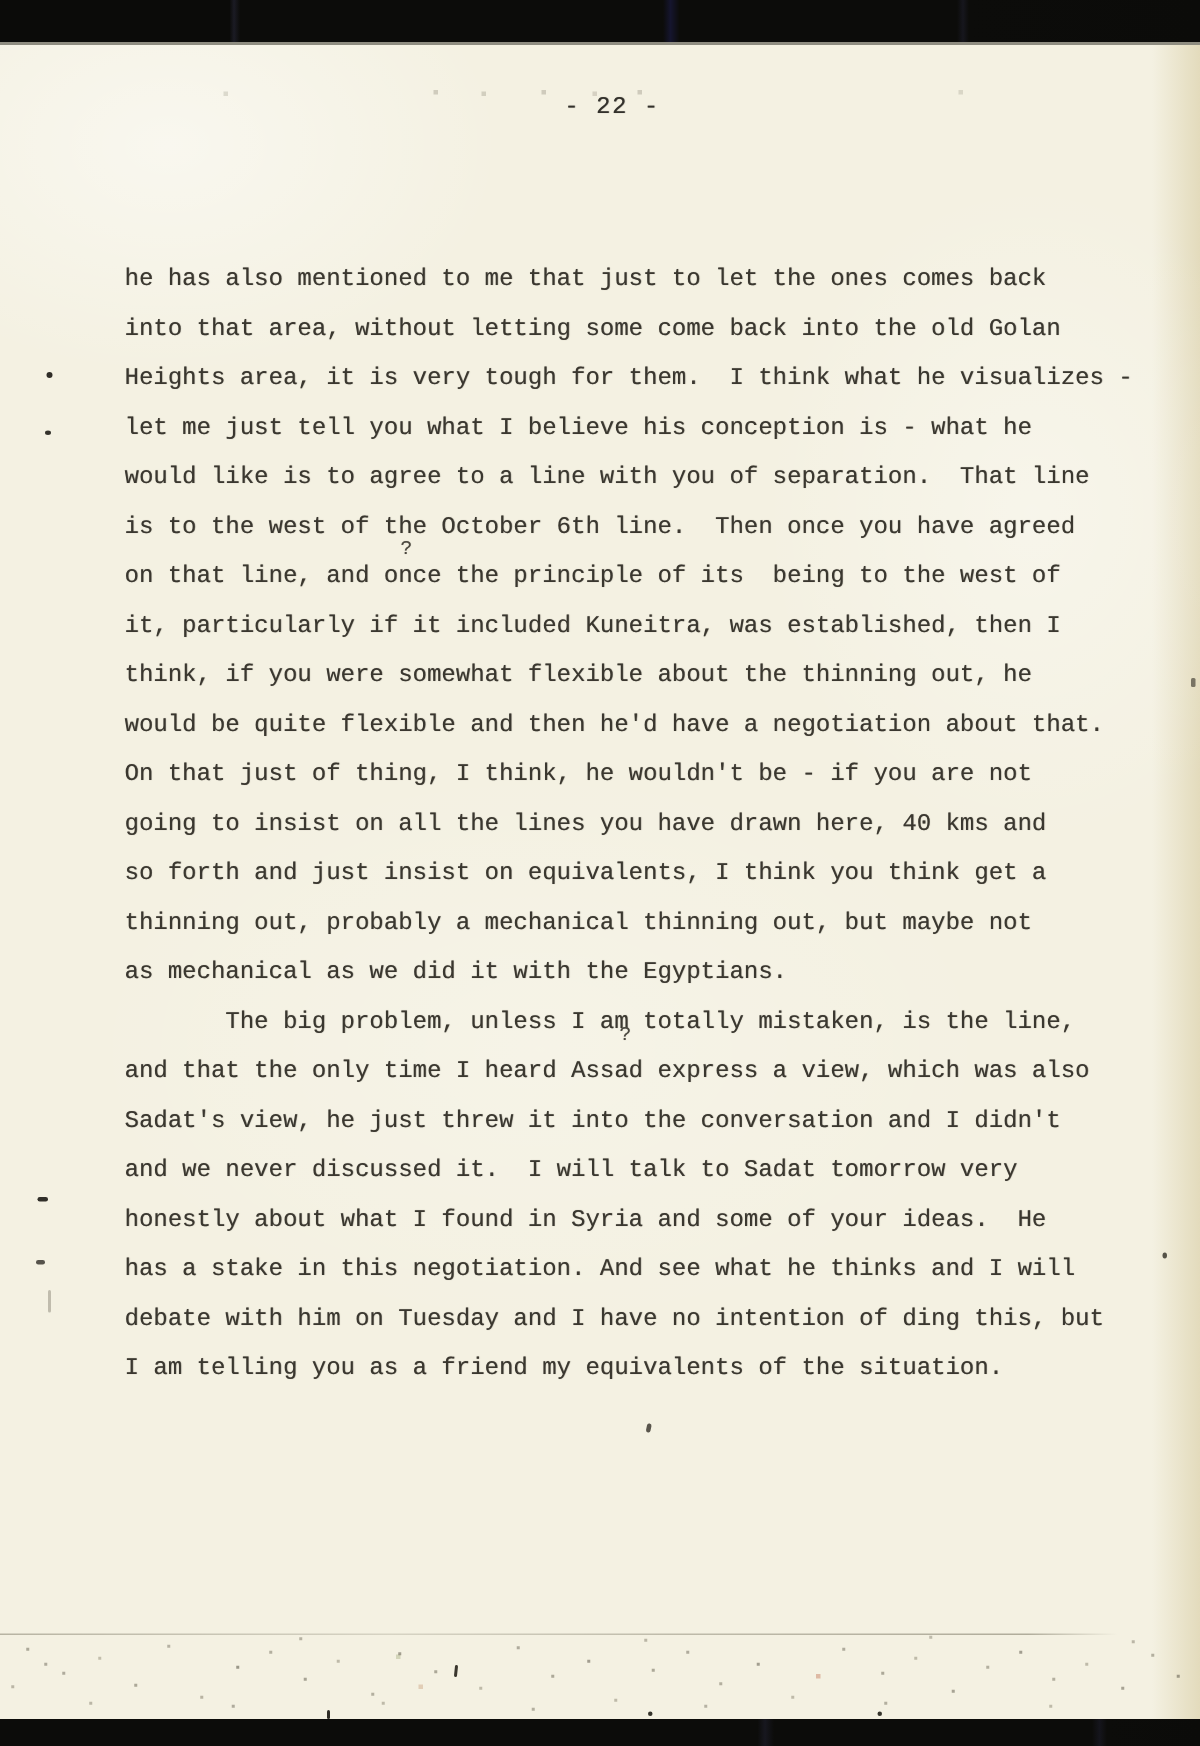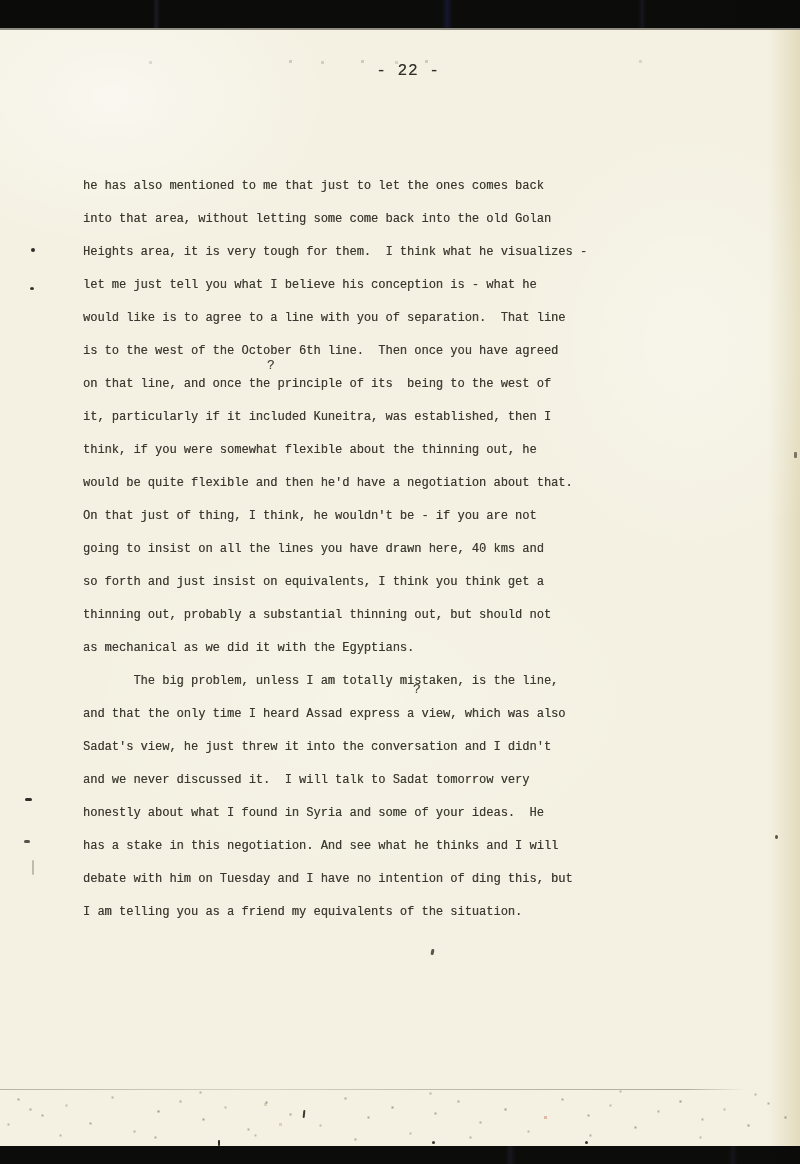--- a/index.html
+++ b/index.html
@@ -44,21 +44,21 @@
     font-size: 16px; letter-spacing: 1px;
     color: #33312b;
     text-shadow: 0.3px 0.3px 0.5px rgba(51,49,43,0.55);
   }
 
   .text-block {
     position: absolute; left: 83px; top: 170px; width: 710px;
   }
   .line {
     white-space: pre;
-    font-size: 12px;
+    font-size: 16px;
     line-height: 33px;
     color: #3a372f;
     text-shadow: 0.3px 0.3px 0.5px rgba(58,55,47,0.55);
   }
 
   .hand-q {
     position: absolute;
     font-size: 13px; line-height: 13px;
     color: #4c4940;
     text-shadow: 0 0 0.5px rgba(76,73,64,0.6);
@@ -155,21 +155,21 @@
     <div class="line">let me just tell you what I believe his conception is - what he</div>
     <div class="line">would like is to agree to a line with you of separation.  That line</div>
     <div class="line">is to the west of the October 6th line.  Then once you have agreed</div>
     <div class="line">on that line, and once the principle of its  being to the west of</div>
     <div class="line">it, particularly if it included Kuneitra, was established, then I</div>
     <div class="line">think, if you were somewhat flexible about the thinning out, he</div>
     <div class="line">would be quite flexible and then he'd have a negotiation about that.</div>
     <div class="line">On that just of thing, I think, he wouldn't be - if you are not</div>
     <div class="line">going to insist on all the lines you have drawn here, 40 kms and</div>
     <div class="line">so forth and just insist on equivalents, I think you think get a</div>
-    <div class="line">thinning out, probably a substantial thinning out, but should not</div>
+    <div class="line">thinning out, probably a mechanical thinning out, but maybe not</div>
     <div class="line">as mechanical as we did it with the Egyptians.</div>
     <div class="line">       The big problem, unless I am totally mistaken, is the line,</div>
     <div class="line">and that the only time I heard Assad express a view, which was also</div>
     <div class="line">Sadat's view, he just threw it into the conversation and I didn't</div>
     <div class="line">and we never discussed it.  I will talk to Sadat tomorrow very</div>
     <div class="line">honestly about what I found in Syria and some of your ideas.  He</div>
     <div class="line">has a stake in this negotiation. And see what he thinks and I will</div>
     <div class="line">debate with him on Tuesday and I have no intention of ding this, but</div>
     <div class="line">I am telling you as a friend my equivalents of the situation.</div>
 

